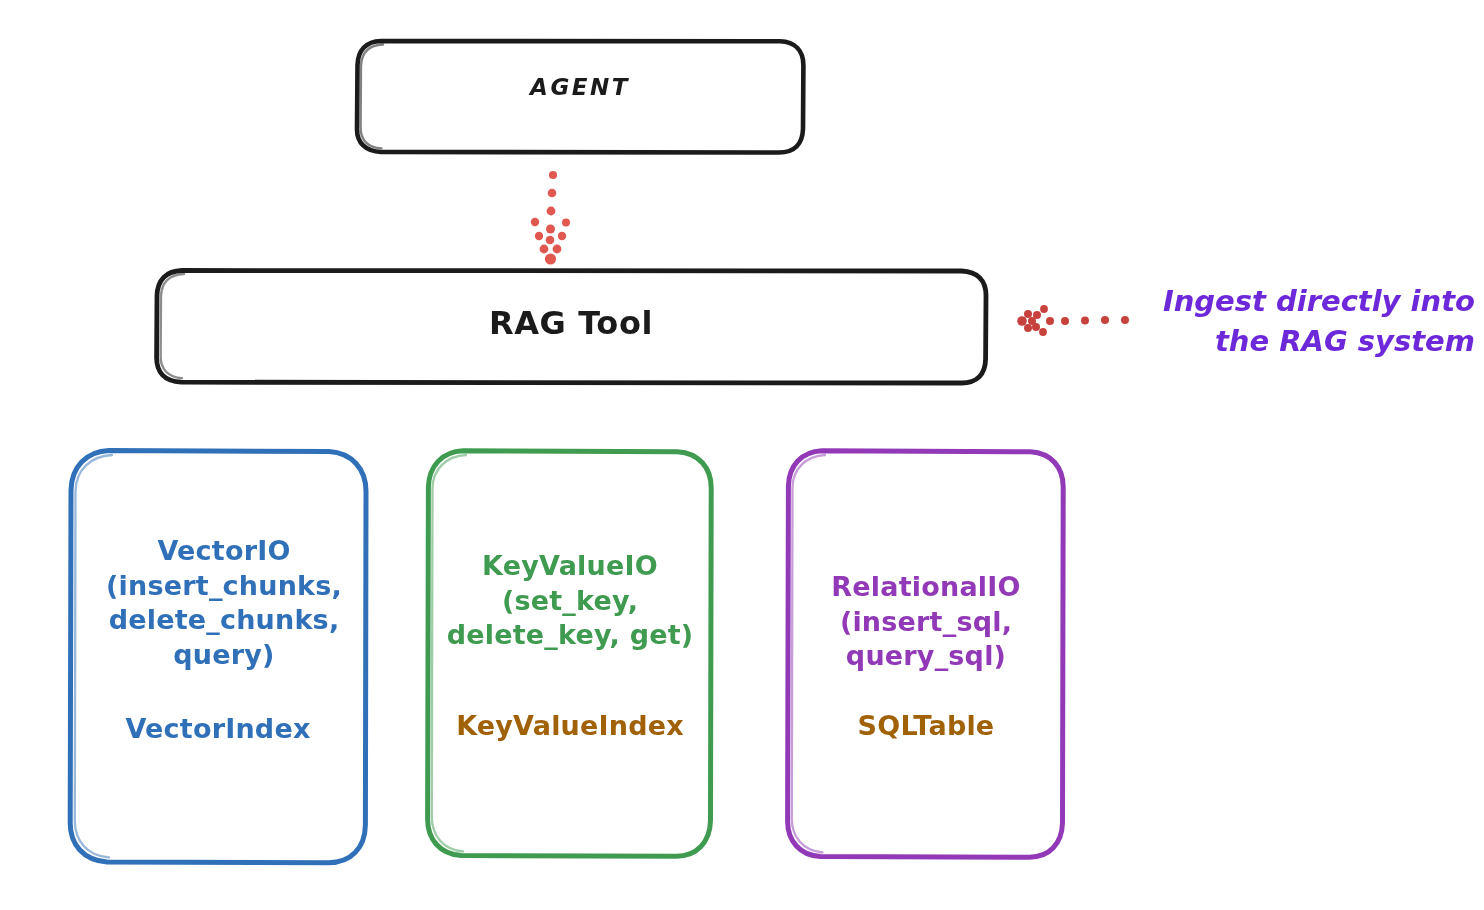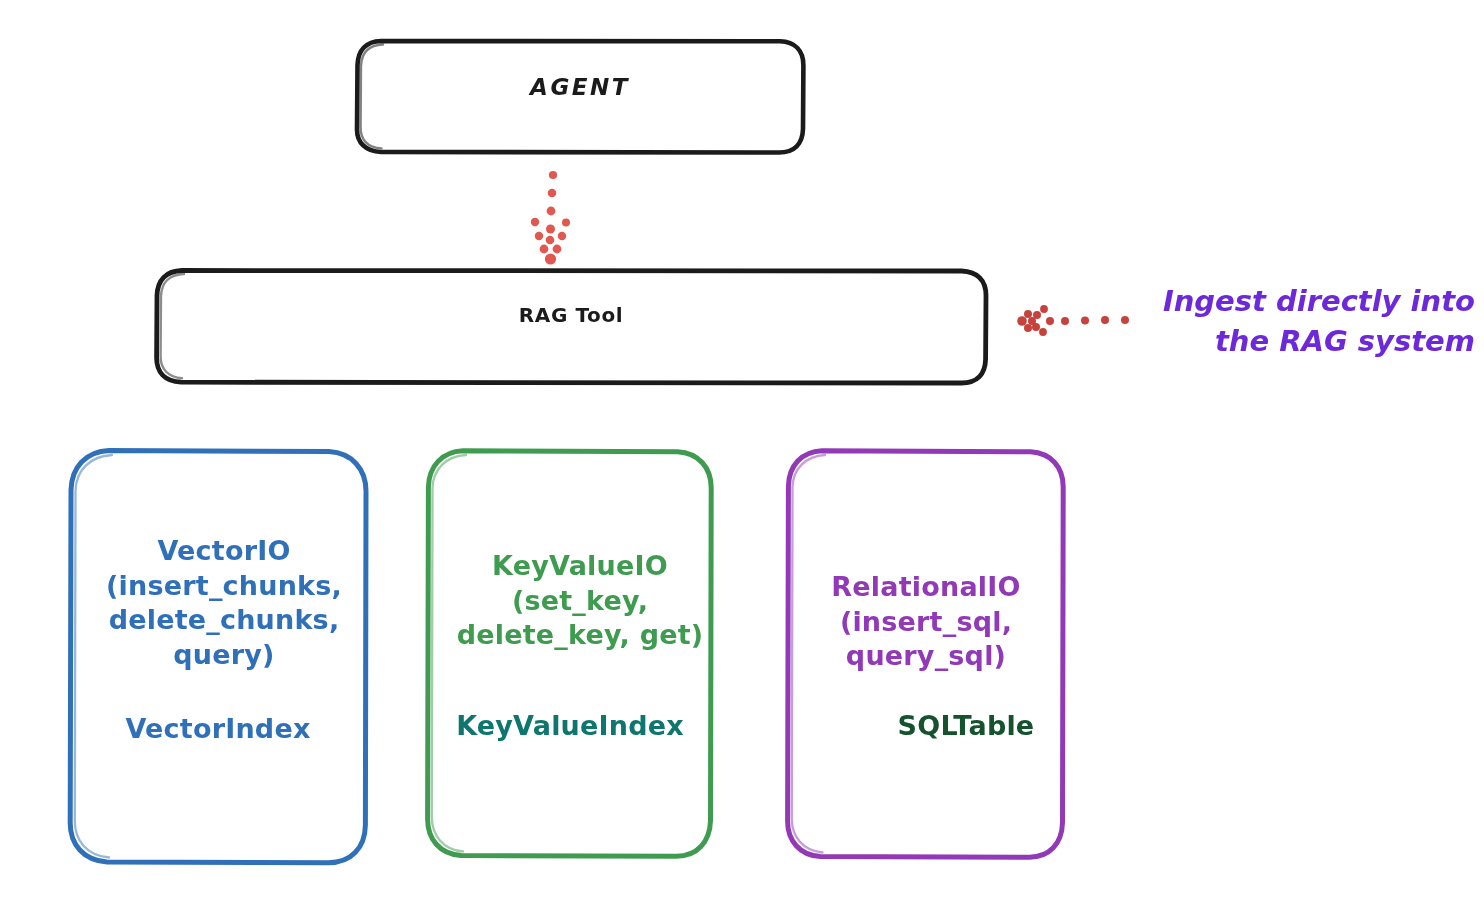--- a/index.html
+++ b/index.html
@@ -36,44 +36,44 @@
     font-weight: 700;
     font-size: 23px;
     letter-spacing: 2.5px;
     color: #1b1b1b;
   }
   
   #ragtool-label {
     left: 157px; top: 303px; width: 828px;
     font-family: "DejaVu Sans", sans-serif;
     font-weight: 600;
-    font-size: 20px;
+    font-size: 32px;
     letter-spacing: 0.6px;
     color: #1b1b1b;
   }
   
   .leaf-title {
     font-family: "DejaVu Sans", sans-serif;
     font-weight: 600;
     font-size: 27px;
     letter-spacing: 0.2px;
   }
   .leaf-sub {
     font-family: "DejaVu Sans", sans-serif;
     font-weight: 600;
     font-size: 27px;
     letter-spacing: 0.2px;
     text-align: center;
   }
   #vector-title  { left: 84px;  top: 534px; width: 280px; color: #3070b8; }
   #vector-sub    { left: 78px;  top: 712px; width: 280px; color: #3070b8; }
-  #kv-title      { left: 430px; top: 549px; width: 280px; color: #3f9b50; padding-left: 10px; }
-  #kv-sub        { left: 430px; top: 709px; width: 280px; color: #0f766e; }
+  #kv-title      { left: 430px; top: 549px; width: 280px; color: #3f9b50; }
+  #kv-sub        { left: 430px; top: 709px; width: 280px; color: #a16207; }
   #rel-title     { left: 790px; top: 549px; width: 272px; color: #9139b6; margin-top: 21px; }
-  #rel-sub       { left: 790px; top: 709px; width: 272px; color: #14532d; margin-left: 40px; }
+  #rel-sub       { left: 790px; top: 709px; width: 272px; color: #a16207; }
 
   
   #annotation {
     position: absolute;
     left: 1145px; top: 281px; width: 330px;
     font-family: "DejaVu Sans", sans-serif;
     font-style: italic;
     font-weight: 600;
     font-size: 29px;
     line-height: 1.38;

